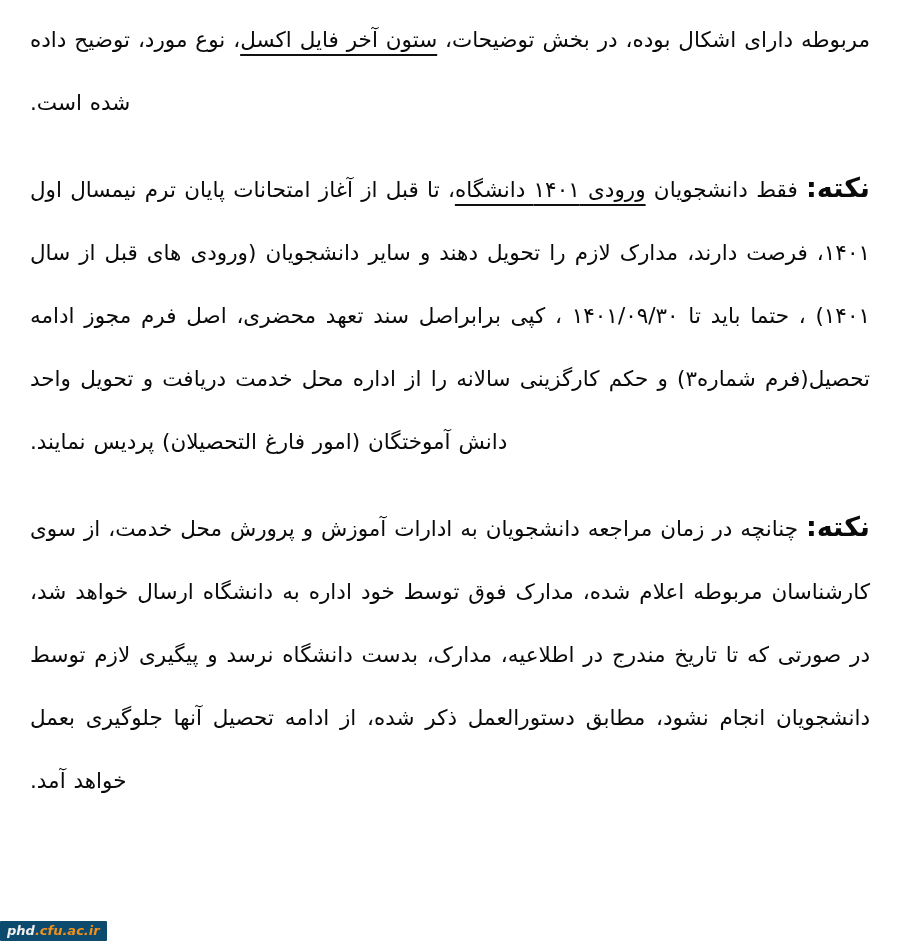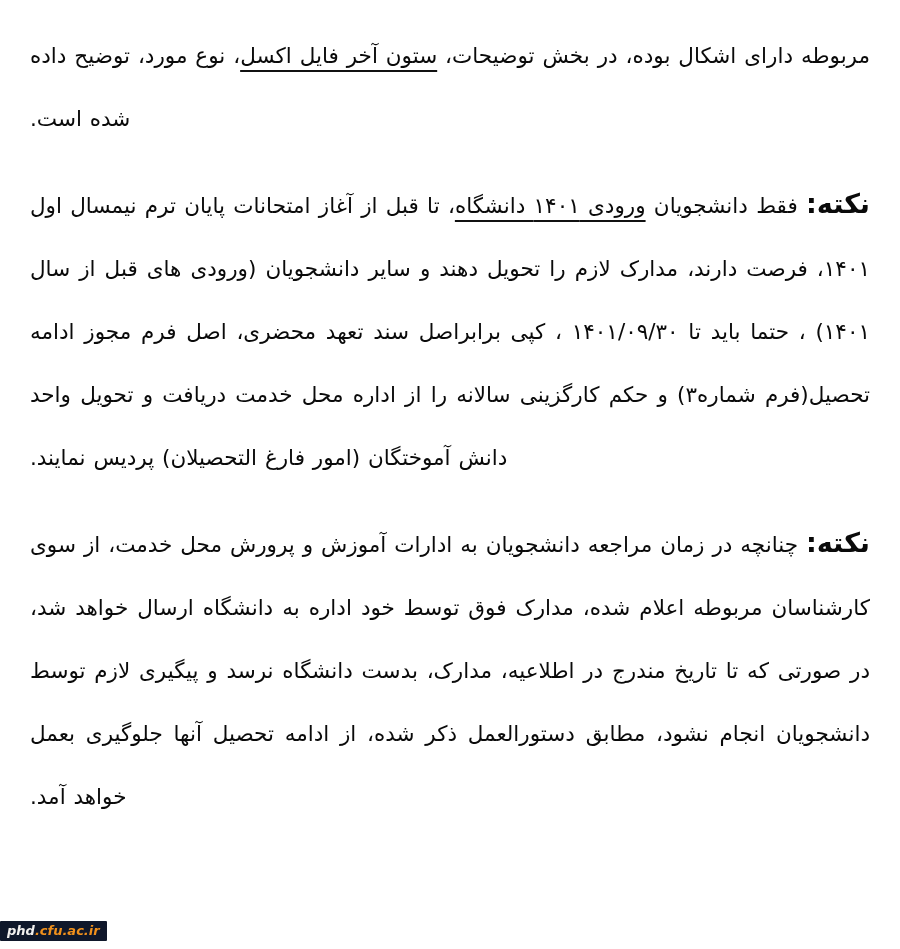--- a/index.html
+++ b/index.html
@@ -16,21 +16,21 @@
     overflow: hidden;
     font-family: "DejaVu Sans", "Liberation Sans", sans-serif;
     direction: rtl;
     box-sizing: border-box;
   }
   .doc-body {
     position: absolute;
     top: 0;
     right: 30px;
     left: 30px;
-    padding-top: 24px;
+    padding-top: 8px;
   }
   .para {
     margin: 0 0 0 0;
     text-align: justify;
     text-align-last: left;
     direction: rtl;
     color: #0a0a0a;
     font-size: 21.5px;
     line-height: 63px;
     letter-spacing: 0px;
@@ -49,21 +49,21 @@
     text-decoration-thickness: 1.6px;
     text-underline-offset: 7px;
     text-decoration-color: #111;
   }
 
   
   .watermark {
     position: absolute;
     left: 0px;
     top: 921px;
-    background: #0f172a;
+    background: #0c4a6e;
     padding: 3px 7px 4px 7px;
     line-height: 1;
     white-space: nowrap;
     font-family: "DejaVu Sans", "Liberation Sans", sans-serif;
     font-style: italic;
     font-weight: bold;
     font-size: 13px;
     direction: ltr;
     border-radius: 1px;
   }

